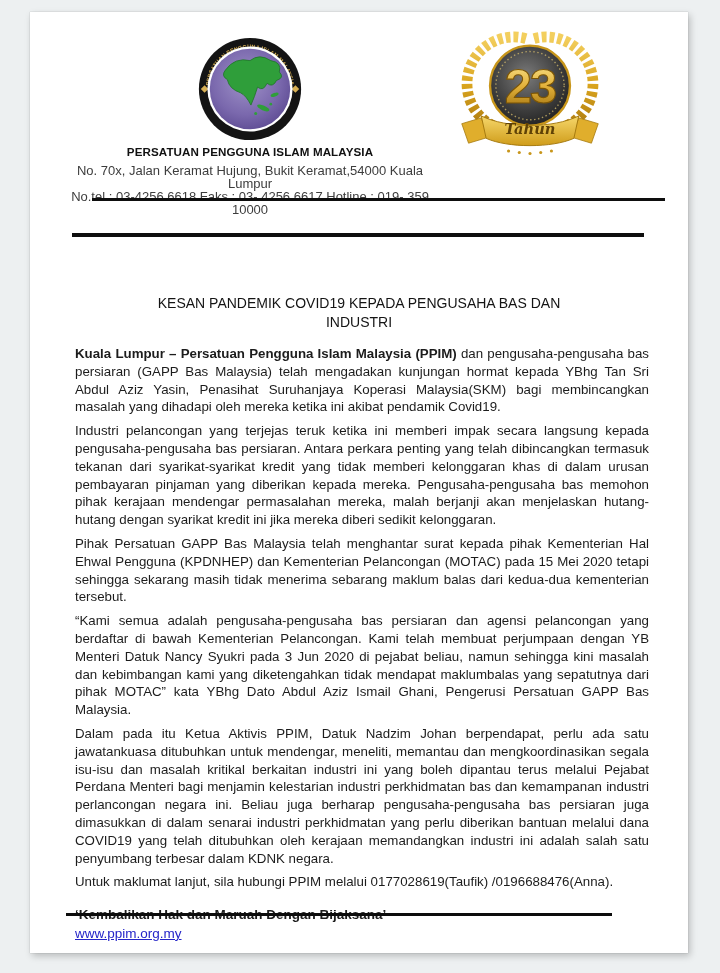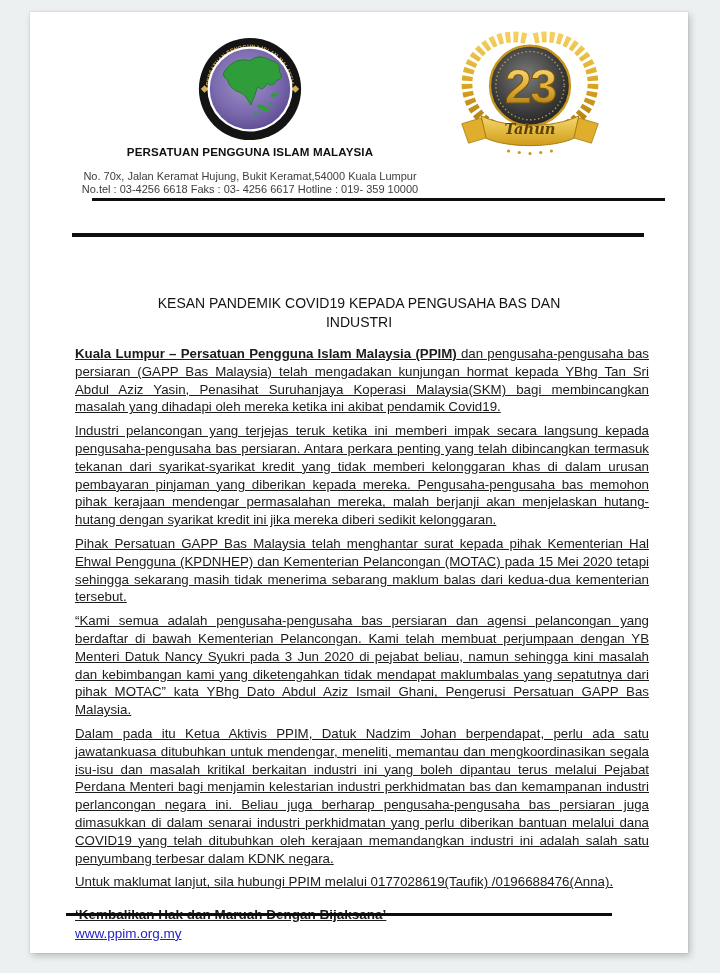--- a/index.html
+++ b/index.html
@@ -17,21 +17,21 @@
     background:#ffffff;
     box-shadow:2px 3px 7px rgba(0,0,0,0.22), 0 0 1px rgba(0,0,0,0.25);
   }
   
   .org-block {
     position:absolute; left:30px; top:24px; width:380px;
     text-align:center;
   }
   .logo-wrap { line-height:0; margin-bottom:3px; }
   .org-name { font-size:11.6px; font-weight:bold; color:#111; letter-spacing:.1px; }
-  .org-addr { font-size:11px; color:#3d3d3d; line-height:13px; margin-top:12px; }
+  .org-addr { font-size:13px; color:#3d3d3d; line-height:13px; margin-top:6px; }
   .badge-wrap { position:absolute; left:422px; top:16px; width:156px; line-height:0; }
   
   .rule1 { position:absolute; left:62px; top:186px; width:573px; height:3px; background:#0e0e0e; }
   .notice-row {
     position:absolute; left:63px; top:193px; width:529px;
     display:flex; justify-content:space-between; align-items:baseline;
     font-weight:bold; font-size:16.5px; color:#161616;
   }
   .rule2 { position:absolute; left:42px; top:221px; width:572px; height:4px; background:#0e0e0e; }
   
@@ -40,21 +40,21 @@
     text-align:center; font-size:17px; font-weight:bold; color:#141414;
     text-decoration:underline; text-underline-offset:3px;
   }
   .doc-title {
     position:absolute; left:99px; top:282px; width:460px;
     text-align:center; font-size:14px; font-weight:normal; line-height:19px; color:#141414;
   }
   
   .content {
     position:absolute; left:45px; top:333px; width:574px;
-    font-size:13.3px; line-height:17.8px; text-align:justify; color:#1c1c1c;text-decoration:underline;
+    font-size:13.3px; line-height:17.8px; text-align:justify; color:#1c1c1c;
   }
   .content p { margin:0 0 6px 0; }
   .lead-bold { font-weight:bold; }
   .slogan { font-weight:bold; margin-top:15px; font-size:13.5px; text-align:left; }
   .weblink { color:#2424c8; text-decoration:underline; font-size:13.5px; display:inline-block; margin-top:1px; }
   .rule-footer { position:absolute; left:36px; top:901px; width:546px; height:3px; background:#0c0c0c; }
 </style>
 </head>
 <body>
 

